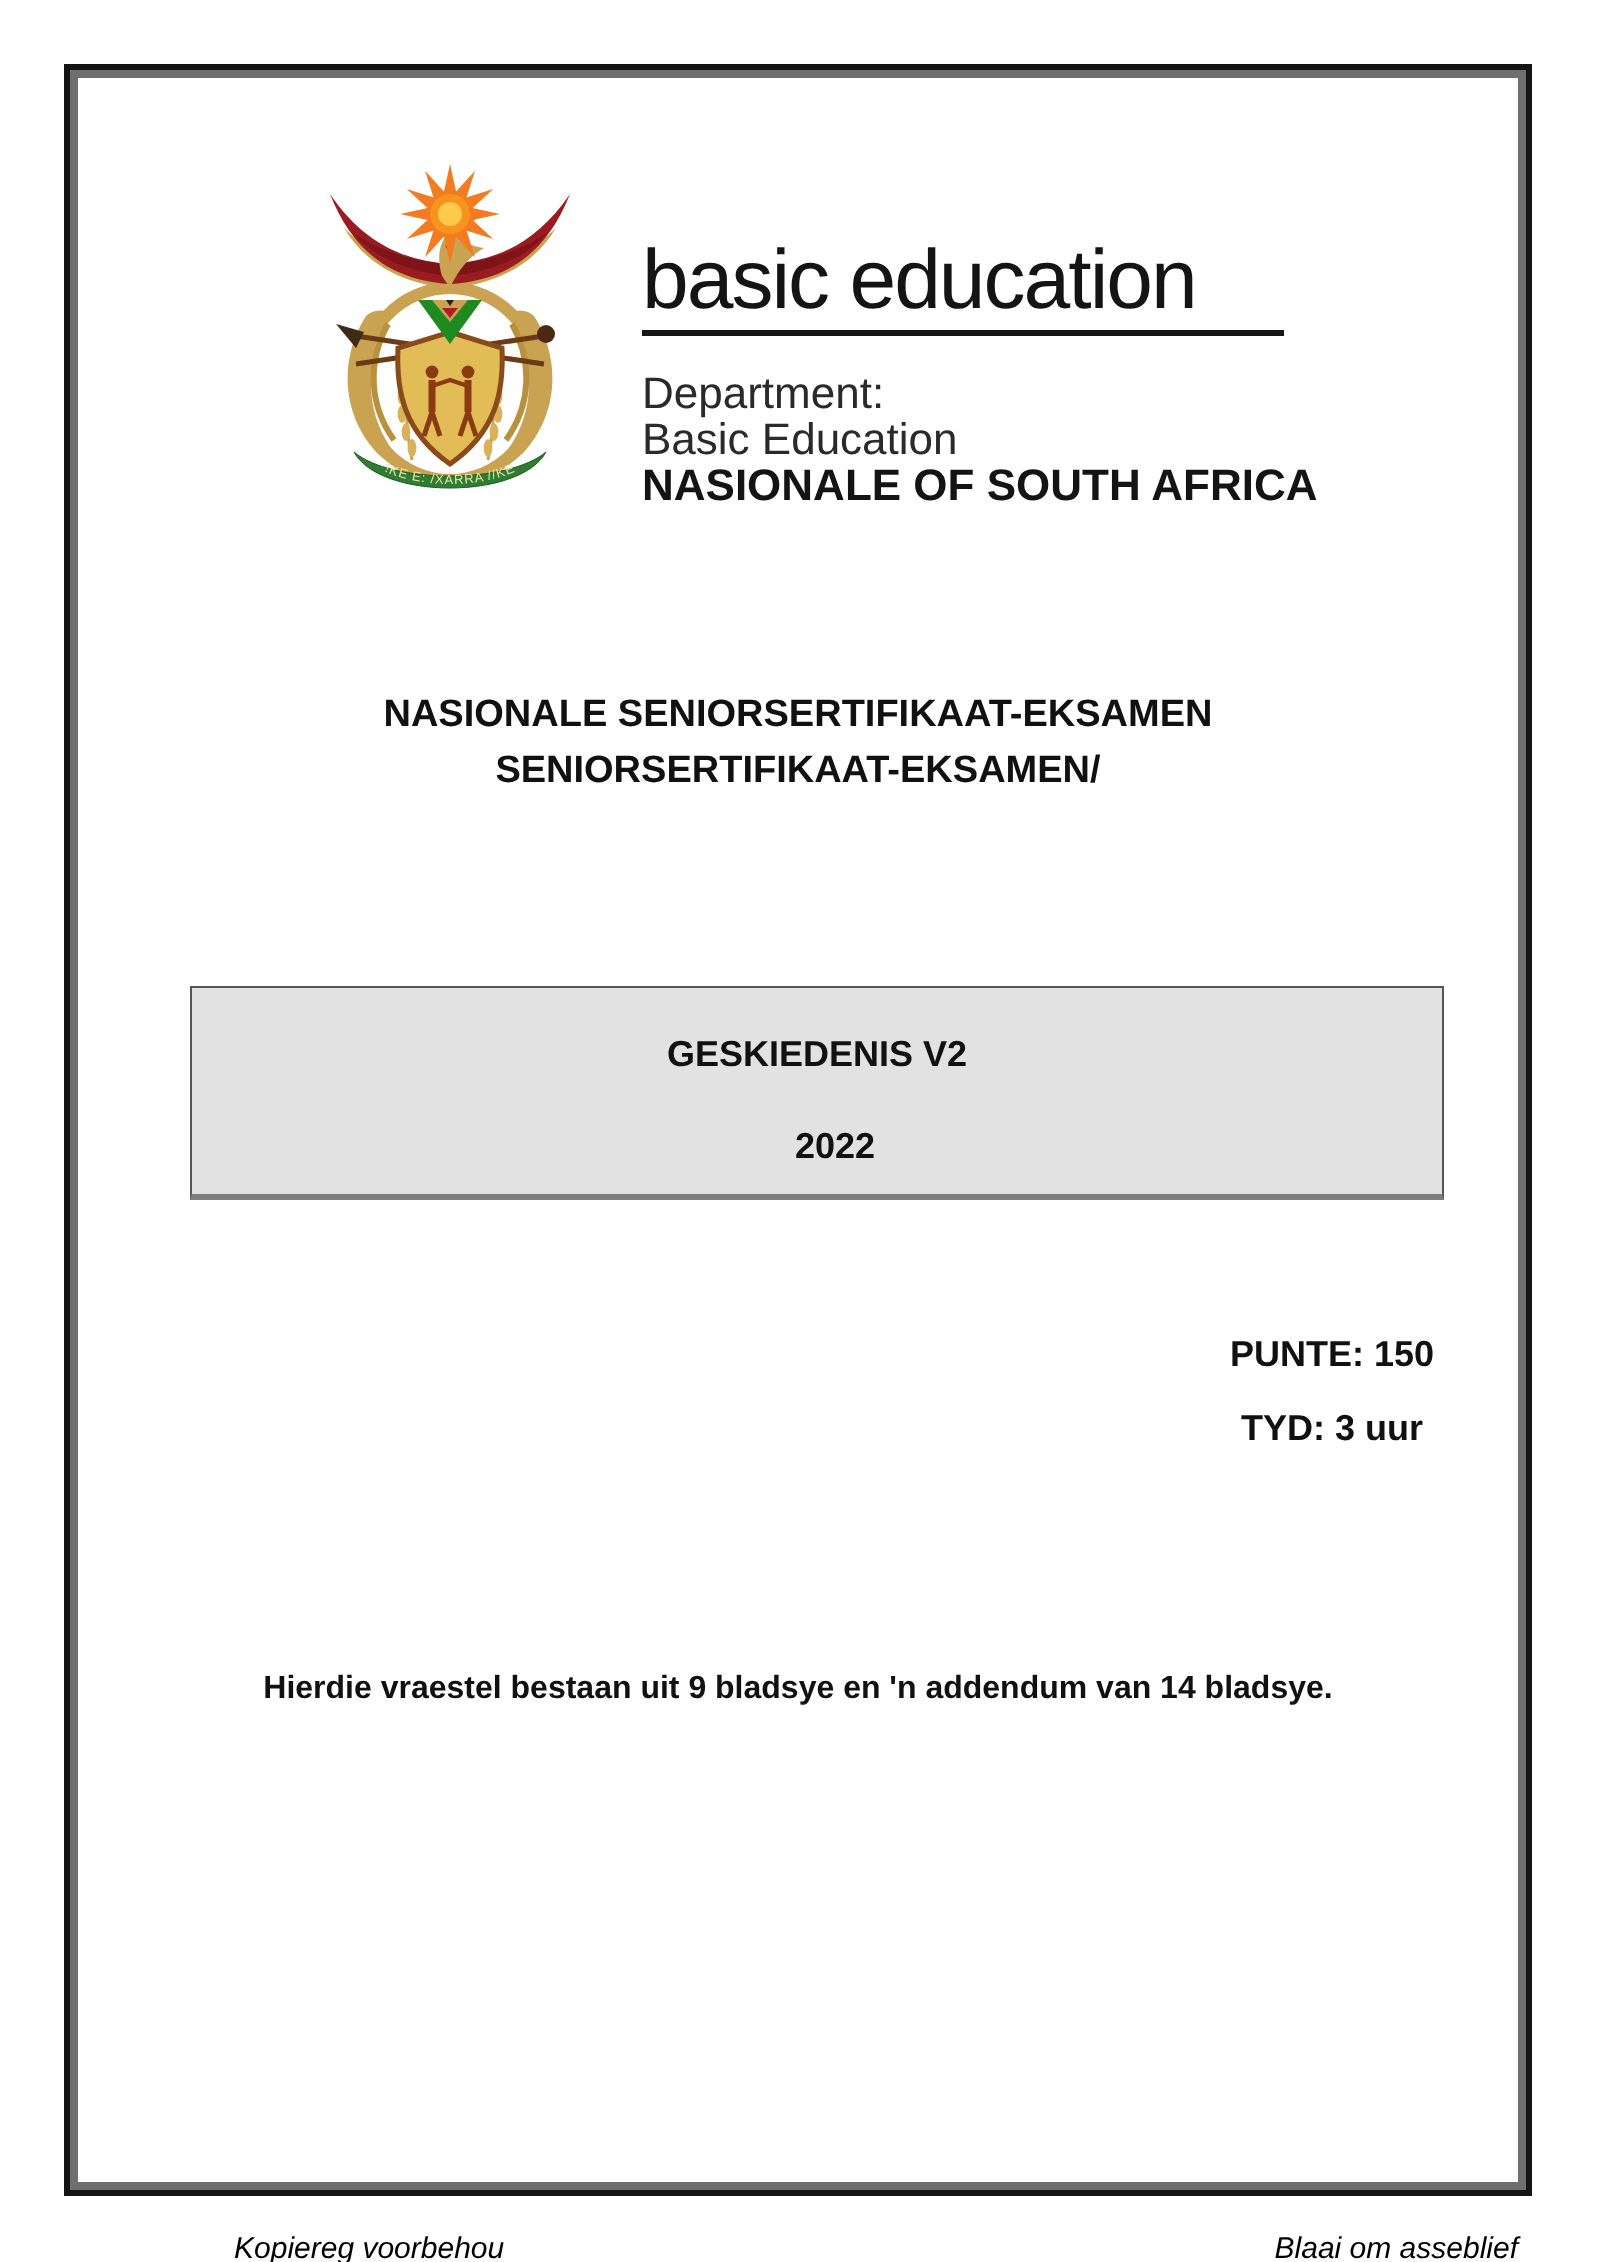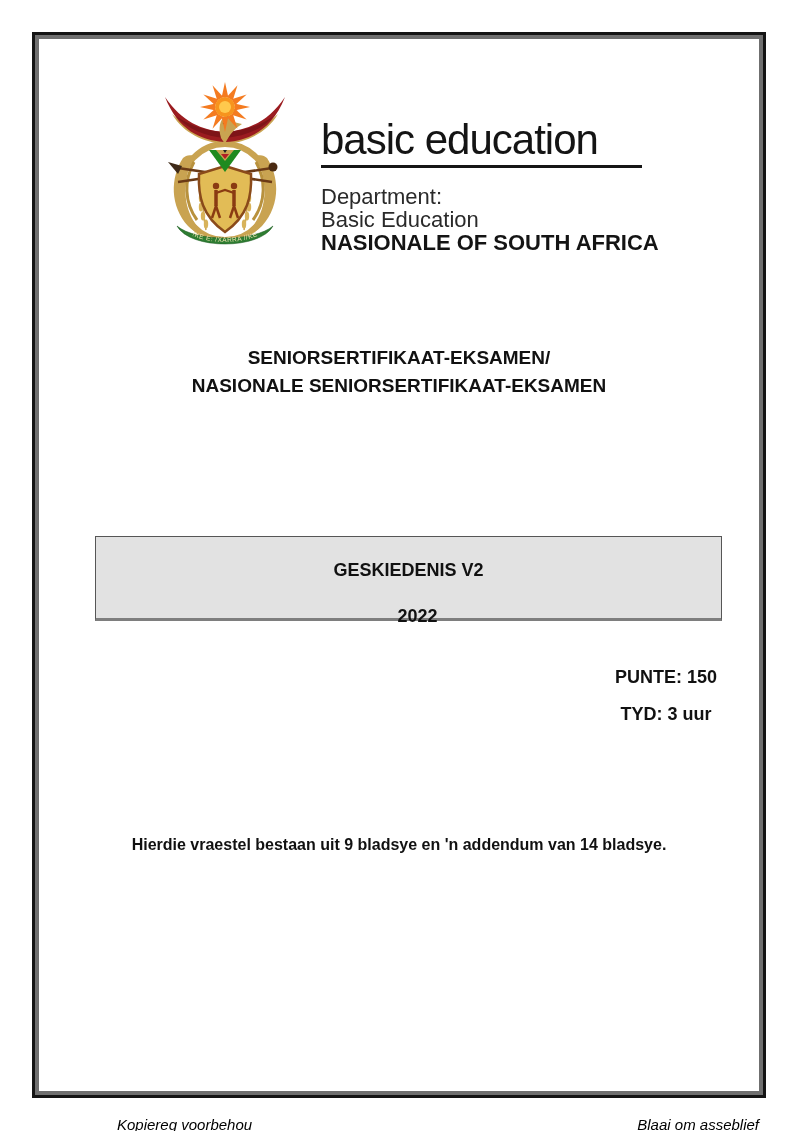--- a/index.html
+++ b/index.html
@@ -70,22 +70,22 @@
     text-align: center;
     font-weight: bold;
     font-size: 19px;
     line-height: 28px;
     color: #111111;
   }
 
   
   .subject-box {
     position: absolute;
-    left: 95px; top: 536px;
-    width: 627px; height: 85px;
+    left: 95px; top: 493px;
+    width: 627px; height: 107px;
     background: #e2e2e2;
     border: 1px solid #565656;
     border-bottom: 3px solid #7e7e7e;
     text-align: center;
     font-weight: bold;
     font-size: 18px;
     color: #111111;
   }
   .subject-box .subject { padding-top: 24px; line-height: 19px; }
   .subject-box .year   { margin-top: 27px;  line-height: 19px; padding-left: 18px; }
@@ -232,22 +232,22 @@
 
   <div class="logo-text">
     <div class="wordmark">basic education</div>
     <div class="wordmark-rule"></div>
     <div class="dept-line first">Department:</div>
     <div class="dept-line">Basic Education</div>
     <div class="country-line">NASIONALE OF SOUTH AFRICA</div>
   </div>
 
   <div class="exam-title">
+    <div>NASIONALE SENIORSERTIFIKAAT-EKSAMEN</div>
     <div>SENIORSERTIFIKAAT-EKSAMEN/</div>
-    <div>NASIONALE SENIORSERTIFIKAAT-EKSAMEN</div>
   </div>
 
   <div class="subject-box">
     <div class="subject">GESKIEDENIS V2</div>
     <div class="year">2022</div>
   </div>
 
   <div class="exam-details">
     <div class="marks">PUNTE: 150</div>
     <div class="time">TYD: 3 uur</div>

